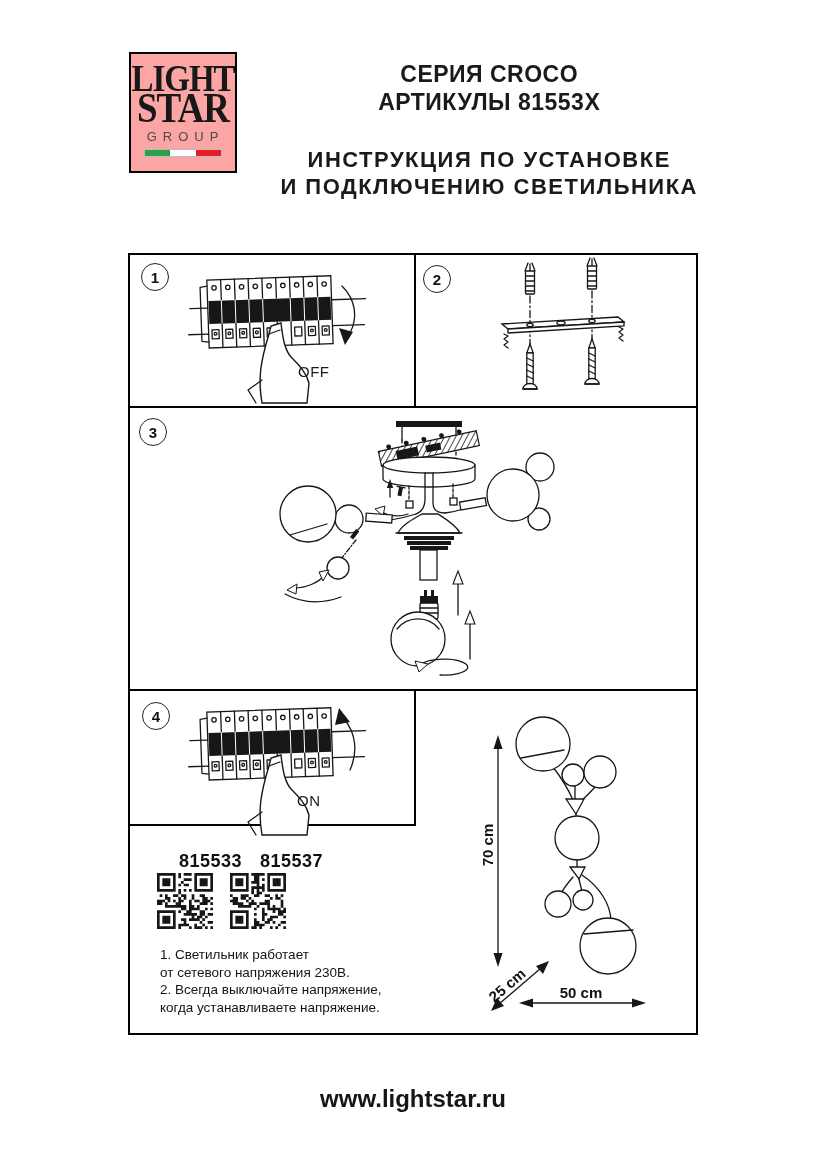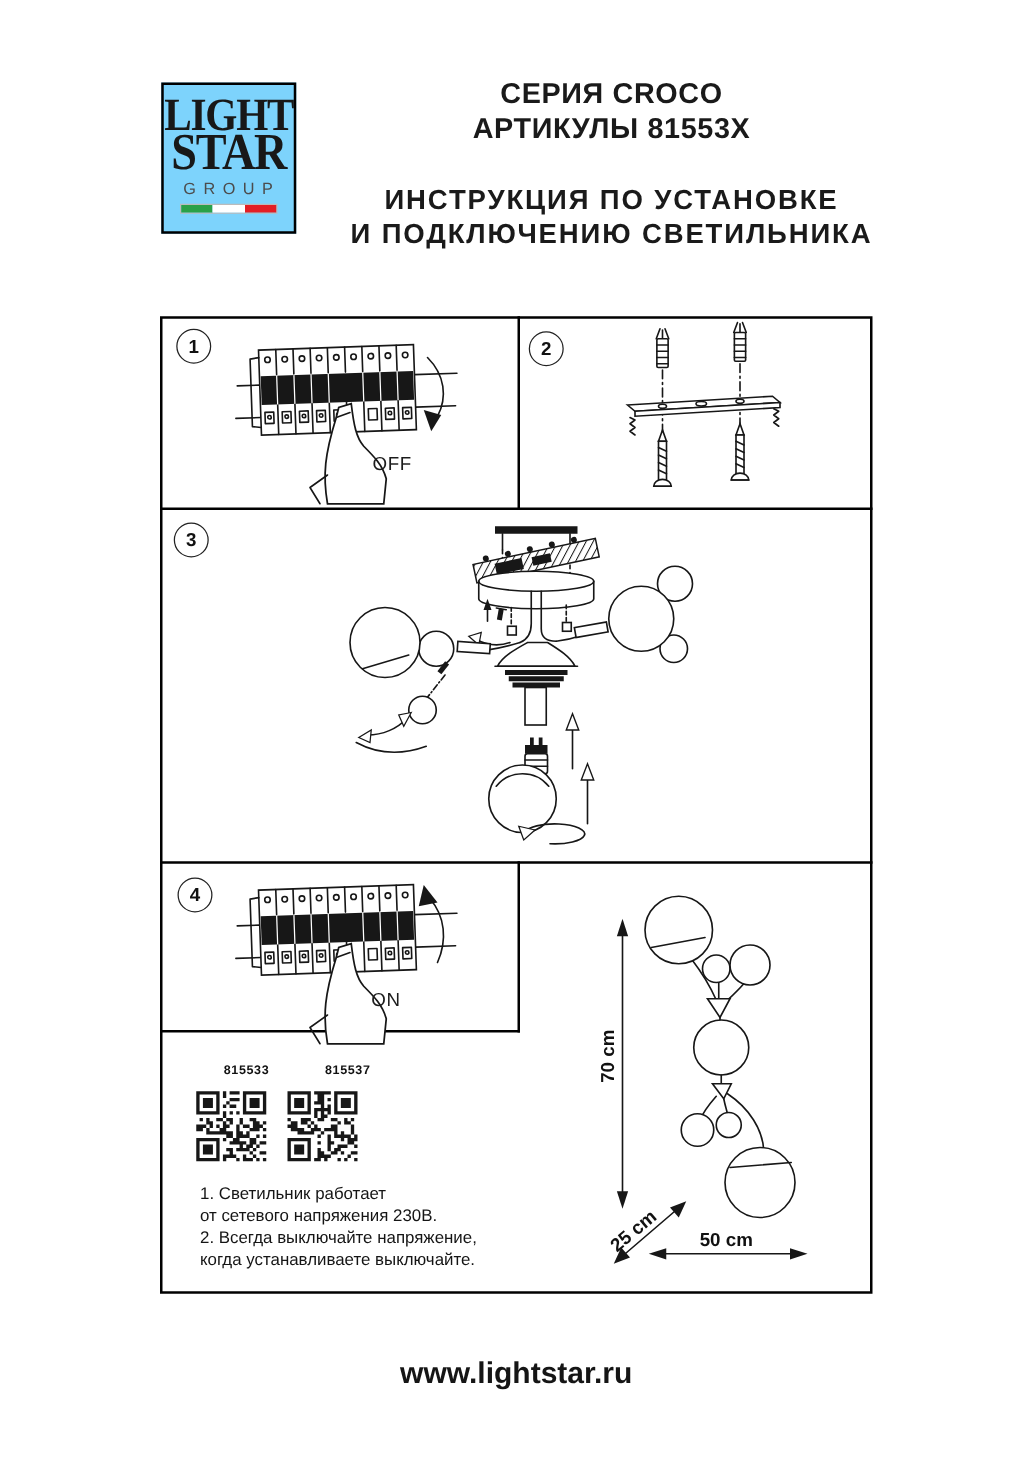--- a/index.html
+++ b/index.html
@@ -1,41 +1,41 @@
 <!DOCTYPE html>
 <html><head>
 <meta charset="utf-8">
 <style>
   html,body{margin:0;padding:0;background:#fff;}
   .page{position:relative;width:826px;height:1169px;background:#fff;
         font-family:"Liberation Sans",sans-serif;color:#111;overflow:hidden;}
   
-  .logo-box{position:absolute;left:129px;top:66px;width:108px;height:121px;
-            border:2px solid #000;box-sizing:border-box;text-align:center;background:#7dd3fc;}
+  .logo-box{position:absolute;left:129px;top:52px;width:108px;height:121px;
+            border:2px solid #000;box-sizing:border-box;text-align:center;background:#fca5a5;}
   .logo-word{font-family:"Liberation Serif",serif;font-weight:bold;color:#181818;
              line-height:.85;letter-spacing:-1px;transform:scaleY(1.12);transform-origin:top center;}
   .logo-l1{font-size:33px;margin-top:9px;}
   .logo-l2{font-size:37px;}
   .logo-group{font-size:13px;letter-spacing:6px;color:#4c4c4c;margin-top:7px;margin-left:5px;}
   .logo-flag{width:78px;height:8px;margin:5px auto 0;display:flex;border:1px solid #bbb;box-sizing:border-box;}
   .logo-flag span{flex:1;}
   .title-block{position:absolute;right:128px;top:60px;text-align:center;font-weight:bold;color:#1a1a1a;}
   .title-line{font-size:23px;line-height:28px;letter-spacing:.5px;}
   .inst-line{font-size:22px;line-height:27px;letter-spacing:1.5px;}
   
   .rule{position:absolute;background:#000;}
   .outer{position:absolute;left:128px;top:253px;width:570px;height:782px;
          border:2px solid #000;box-sizing:border-box;}
   
   .step-circle{position:absolute;width:28px;height:28px;border:1.7px solid #222;border-radius:50%;
                display:flex;align-items:center;justify-content:center;
                font-size:15px;font-weight:bold;background:#fff;box-sizing:border-box;}
   .switch-label{position:absolute;font-size:15px;letter-spacing:.5px;color:#1c1c1c;}
   
-  .article-num{position:absolute;font-size:10px;font-weight:bold;letter-spacing:.5px;padding-left:20px;}
+  .article-num{position:absolute;font-size:18px;font-weight:bold;letter-spacing:.5px;padding-left:20px;}
   .notes{position:absolute;left:160px;top:946px;font-size:13.5px;line-height:17.5px;color:#151515;}
   .dim-label{position:absolute;font-size:15px;font-weight:bold;white-space:nowrap;
              transform:translate(-50%,-50%) rotate(var(--r,0deg));}
   .footer{position:absolute;left:0;top:1085px;width:100%;text-align:center;
           font-size:24px;font-weight:bold;color:#151515;}
   svg{position:absolute;overflow:visible;}
   svg .ln{stroke:#171717;fill:none;stroke-width:1.3;stroke-linecap:round;stroke-linejoin:round;}
   svg .fl{fill:#171717;stroke:none;}
   svg .wh{fill:#fff;stroke:#171717;stroke-width:1.3;}
 </style>
@@ -327,21 +327,21 @@
       <path d="M0.00 0.00h2.67v2.67h-2.67zM2.67 0.00h2.67v2.67h-2.67zM5.33 0.00h2.67v2.67h-2.67zM8.00 0.00h2.67v2.67h-2.67zM10.67 0.00h2.67v2.67h-2.67zM13.33 0.00h2.67v2.67h-2.67zM16.00 0.00h2.67v2.67h-2.67zM0.00 2.67h2.67v2.67h-2.67zM16.00 2.67h2.67v2.67h-2.67zM0.00 5.33h2.67v2.67h-2.67zM5.33 5.33h2.67v2.67h-2.67zM8.00 5.33h2.67v2.67h-2.67zM10.67 5.33h2.67v2.67h-2.67zM16.00 5.33h2.67v2.67h-2.67zM0.00 8.00h2.67v2.67h-2.67zM5.33 8.00h2.67v2.67h-2.67zM8.00 8.00h2.67v2.67h-2.67zM10.67 8.00h2.67v2.67h-2.67zM16.00 8.00h2.67v2.67h-2.67zM0.00 10.67h2.67v2.67h-2.67zM5.33 10.67h2.67v2.67h-2.67zM8.00 10.67h2.67v2.67h-2.67zM10.67 10.67h2.67v2.67h-2.67zM16.00 10.67h2.67v2.67h-2.67zM0.00 13.33h2.67v2.67h-2.67zM16.00 13.33h2.67v2.67h-2.67zM0.00 16.00h2.67v2.67h-2.67zM2.67 16.00h2.67v2.67h-2.67zM5.33 16.00h2.67v2.67h-2.67zM8.00 16.00h2.67v2.67h-2.67zM10.67 16.00h2.67v2.67h-2.67zM13.33 16.00h2.67v2.67h-2.67zM16.00 16.00h2.67v2.67h-2.67zM37.33 0.00h2.67v2.67h-2.67zM40.00 0.00h2.67v2.67h-2.67zM42.67 0.00h2.67v2.67h-2.67zM45.33 0.00h2.67v2.67h-2.67zM48.00 0.00h2.67v2.67h-2.67zM50.67 0.00h2.67v2.67h-2.67zM53.33 0.00h2.67v2.67h-2.67zM37.33 2.67h2.67v2.67h-2.67zM53.33 2.67h2.67v2.67h-2.67zM37.33 5.33h2.67v2.67h-2.67zM42.67 5.33h2.67v2.67h-2.67zM45.33 5.33h2.67v2.67h-2.67zM48.00 5.33h2.67v2.67h-2.67zM53.33 5.33h2.67v2.67h-2.67zM37.33 8.00h2.67v2.67h-2.67zM42.67 8.00h2.67v2.67h-2.67zM45.33 8.00h2.67v2.67h-2.67zM48.00 8.00h2.67v2.67h-2.67zM53.33 8.00h2.67v2.67h-2.67zM37.33 10.67h2.67v2.67h-2.67zM42.67 10.67h2.67v2.67h-2.67zM45.33 10.67h2.67v2.67h-2.67zM48.00 10.67h2.67v2.67h-2.67zM53.33 10.67h2.67v2.67h-2.67zM37.33 13.33h2.67v2.67h-2.67zM53.33 13.33h2.67v2.67h-2.67zM37.33 16.00h2.67v2.67h-2.67zM40.00 16.00h2.67v2.67h-2.67zM42.67 16.00h2.67v2.67h-2.67zM45.33 16.00h2.67v2.67h-2.67zM48.00 16.00h2.67v2.67h-2.67zM50.67 16.00h2.67v2.67h-2.67zM53.33 16.00h2.67v2.67h-2.67zM0.00 37.33h2.67v2.67h-2.67zM2.67 37.33h2.67v2.67h-2.67zM5.33 37.33h2.67v2.67h-2.67zM8.00 37.33h2.67v2.67h-2.67zM10.67 37.33h2.67v2.67h-2.67zM13.33 37.33h2.67v2.67h-2.67zM16.00 37.33h2.67v2.67h-2.67zM0.00 40.00h2.67v2.67h-2.67zM16.00 40.00h2.67v2.67h-2.67zM0.00 42.67h2.67v2.67h-2.67zM5.33 42.67h2.67v2.67h-2.67zM8.00 42.67h2.67v2.67h-2.67zM10.67 42.67h2.67v2.67h-2.67zM16.00 42.67h2.67v2.67h-2.67zM0.00 45.33h2.67v2.67h-2.67zM5.33 45.33h2.67v2.67h-2.67zM8.00 45.33h2.67v2.67h-2.67zM10.67 45.33h2.67v2.67h-2.67zM16.00 45.33h2.67v2.67h-2.67zM0.00 48.00h2.67v2.67h-2.67zM5.33 48.00h2.67v2.67h-2.67zM8.00 48.00h2.67v2.67h-2.67zM10.67 48.00h2.67v2.67h-2.67zM16.00 48.00h2.67v2.67h-2.67zM0.00 50.67h2.67v2.67h-2.67zM16.00 50.67h2.67v2.67h-2.67zM0.00 53.33h2.67v2.67h-2.67zM2.67 53.33h2.67v2.67h-2.67zM5.33 53.33h2.67v2.67h-2.67zM8.00 53.33h2.67v2.67h-2.67zM10.67 53.33h2.67v2.67h-2.67zM13.33 53.33h2.67v2.67h-2.67zM16.00 53.33h2.67v2.67h-2.67zM21.33 0.00h2.67v2.67h-2.67zM26.67 0.00h2.67v2.67h-2.67zM29.33 0.00h2.67v2.67h-2.67zM32.00 0.00h2.67v2.67h-2.67zM21.33 2.67h2.67v2.67h-2.67zM26.67 5.33h2.67v2.67h-2.67zM29.33 5.33h2.67v2.67h-2.67zM32.00 5.33h2.67v2.67h-2.67zM24.00 8.00h2.67v2.67h-2.67zM21.33 10.67h2.67v2.67h-2.67zM26.67 10.67h2.67v2.67h-2.67zM29.33 10.67h2.67v2.67h-2.67zM21.33 16.00h2.67v2.67h-2.67zM26.67 16.00h2.67v2.67h-2.67zM32.00 16.00h2.67v2.67h-2.67zM21.33 18.67h2.67v2.67h-2.67zM2.67 21.33h2.67v2.67h-2.67zM8.00 21.33h2.67v2.67h-2.67zM16.00 21.33h2.67v2.67h-2.67zM18.67 21.33h2.67v2.67h-2.67zM24.00 21.33h2.67v2.67h-2.67zM26.67 21.33h2.67v2.67h-2.67zM34.67 21.33h2.67v2.67h-2.67zM42.67 21.33h2.67v2.67h-2.67zM45.33 21.33h2.67v2.67h-2.67zM8.00 24.00h2.67v2.67h-2.67zM10.67 24.00h2.67v2.67h-2.67zM21.33 24.00h2.67v2.67h-2.67zM26.67 24.00h2.67v2.67h-2.67zM34.67 24.00h2.67v2.67h-2.67zM45.33 24.00h2.67v2.67h-2.67zM48.00 24.00h2.67v2.67h-2.67zM53.33 24.00h2.67v2.67h-2.67zM0.00 26.67h2.67v2.67h-2.67zM2.67 26.67h2.67v2.67h-2.67zM5.33 26.67h2.67v2.67h-2.67zM10.67 26.67h2.67v2.67h-2.67zM16.00 26.67h2.67v2.67h-2.67zM21.33 26.67h2.67v2.67h-2.67zM24.00 26.67h2.67v2.67h-2.67zM32.00 26.67h2.67v2.67h-2.67zM37.33 26.67h2.67v2.67h-2.67zM40.00 26.67h2.67v2.67h-2.67zM45.33 26.67h2.67v2.67h-2.67zM48.00 26.67h2.67v2.67h-2.67zM50.67 26.67h2.67v2.67h-2.67zM0.00 29.33h2.67v2.67h-2.67zM2.67 29.33h2.67v2.67h-2.67zM8.00 29.33h2.67v2.67h-2.67zM18.67 29.33h2.67v2.67h-2.67zM21.33 29.33h2.67v2.67h-2.67zM32.00 29.33h2.67v2.67h-2.67zM42.67 29.33h2.67v2.67h-2.67zM45.33 29.33h2.67v2.67h-2.67zM48.00 29.33h2.67v2.67h-2.67zM53.33 29.33h2.67v2.67h-2.67zM8.00 32.00h2.67v2.67h-2.67zM10.67 32.00h2.67v2.67h-2.67zM13.33 32.00h2.67v2.67h-2.67zM16.00 32.00h2.67v2.67h-2.67zM18.67 32.00h2.67v2.67h-2.67zM21.33 32.00h2.67v2.67h-2.67zM24.00 32.00h2.67v2.67h-2.67zM26.67 32.00h2.67v2.67h-2.67zM32.00 32.00h2.67v2.67h-2.67zM34.67 32.00h2.67v2.67h-2.67zM40.00 32.00h2.67v2.67h-2.67zM24.00 34.67h2.67v2.67h-2.67zM26.67 34.67h2.67v2.67h-2.67zM32.00 34.67h2.67v2.67h-2.67zM34.67 34.67h2.67v2.67h-2.67zM37.33 34.67h2.67v2.67h-2.67zM40.00 34.67h2.67v2.67h-2.67zM48.00 34.67h2.67v2.67h-2.67zM53.33 34.67h2.67v2.67h-2.67zM21.33 37.33h2.67v2.67h-2.67zM29.33 37.33h2.67v2.67h-2.67zM32.00 37.33h2.67v2.67h-2.67zM42.67 37.33h2.67v2.67h-2.67zM45.33 37.33h2.67v2.67h-2.67zM26.67 40.00h2.67v2.67h-2.67zM29.33 40.00h2.67v2.67h-2.67zM32.00 40.00h2.67v2.67h-2.67zM34.67 40.00h2.67v2.67h-2.67zM37.33 40.00h2.67v2.67h-2.67zM42.67 40.00h2.67v2.67h-2.67zM45.33 40.00h2.67v2.67h-2.67zM50.67 40.00h2.67v2.67h-2.67zM53.33 40.00h2.67v2.67h-2.67zM34.67 42.67h2.67v2.67h-2.67zM40.00 42.67h2.67v2.67h-2.67zM42.67 42.67h2.67v2.67h-2.67zM48.00 42.67h2.67v2.67h-2.67zM24.00 45.33h2.67v2.67h-2.67zM26.67 45.33h2.67v2.67h-2.67zM32.00 45.33h2.67v2.67h-2.67zM34.67 45.33h2.67v2.67h-2.67zM37.33 45.33h2.67v2.67h-2.67zM40.00 45.33h2.67v2.67h-2.67zM45.33 45.33h2.67v2.67h-2.67zM26.67 48.00h2.67v2.67h-2.67zM42.67 48.00h2.67v2.67h-2.67zM50.67 48.00h2.67v2.67h-2.67zM53.33 48.00h2.67v2.67h-2.67zM21.33 50.67h2.67v2.67h-2.67zM24.00 50.67h2.67v2.67h-2.67zM26.67 50.67h2.67v2.67h-2.67zM29.33 50.67h2.67v2.67h-2.67zM37.33 50.67h2.67v2.67h-2.67zM45.33 50.67h2.67v2.67h-2.67zM21.33 53.33h2.67v2.67h-2.67zM32.00 53.33h2.67v2.67h-2.67zM37.33 53.33h2.67v2.67h-2.67zM40.00 53.33h2.67v2.67h-2.67zM42.67 53.33h2.67v2.67h-2.67zM48.00 53.33h2.67v2.67h-2.67zM53.33 53.33h2.67v2.67h-2.67z" fill="#171717"></path>
     </svg>
   <svg style="left:230px;top:873px" width="56" height="56" viewBox="0 0 56 56">
       <path d="M0.00 0.00h2.67v2.67h-2.67zM2.67 0.00h2.67v2.67h-2.67zM5.33 0.00h2.67v2.67h-2.67zM8.00 0.00h2.67v2.67h-2.67zM10.67 0.00h2.67v2.67h-2.67zM13.33 0.00h2.67v2.67h-2.67zM16.00 0.00h2.67v2.67h-2.67zM0.00 2.67h2.67v2.67h-2.67zM16.00 2.67h2.67v2.67h-2.67zM0.00 5.33h2.67v2.67h-2.67zM5.33 5.33h2.67v2.67h-2.67zM8.00 5.33h2.67v2.67h-2.67zM10.67 5.33h2.67v2.67h-2.67zM16.00 5.33h2.67v2.67h-2.67zM0.00 8.00h2.67v2.67h-2.67zM5.33 8.00h2.67v2.67h-2.67zM8.00 8.00h2.67v2.67h-2.67zM10.67 8.00h2.67v2.67h-2.67zM16.00 8.00h2.67v2.67h-2.67zM0.00 10.67h2.67v2.67h-2.67zM5.33 10.67h2.67v2.67h-2.67zM8.00 10.67h2.67v2.67h-2.67zM10.67 10.67h2.67v2.67h-2.67zM16.00 10.67h2.67v2.67h-2.67zM0.00 13.33h2.67v2.67h-2.67zM16.00 13.33h2.67v2.67h-2.67zM0.00 16.00h2.67v2.67h-2.67zM2.67 16.00h2.67v2.67h-2.67zM5.33 16.00h2.67v2.67h-2.67zM8.00 16.00h2.67v2.67h-2.67zM10.67 16.00h2.67v2.67h-2.67zM13.33 16.00h2.67v2.67h-2.67zM16.00 16.00h2.67v2.67h-2.67zM37.33 0.00h2.67v2.67h-2.67zM40.00 0.00h2.67v2.67h-2.67zM42.67 0.00h2.67v2.67h-2.67zM45.33 0.00h2.67v2.67h-2.67zM48.00 0.00h2.67v2.67h-2.67zM50.67 0.00h2.67v2.67h-2.67zM53.33 0.00h2.67v2.67h-2.67zM37.33 2.67h2.67v2.67h-2.67zM53.33 2.67h2.67v2.67h-2.67zM37.33 5.33h2.67v2.67h-2.67zM42.67 5.33h2.67v2.67h-2.67zM45.33 5.33h2.67v2.67h-2.67zM48.00 5.33h2.67v2.67h-2.67zM53.33 5.33h2.67v2.67h-2.67zM37.33 8.00h2.67v2.67h-2.67zM42.67 8.00h2.67v2.67h-2.67zM45.33 8.00h2.67v2.67h-2.67zM48.00 8.00h2.67v2.67h-2.67zM53.33 8.00h2.67v2.67h-2.67zM37.33 10.67h2.67v2.67h-2.67zM42.67 10.67h2.67v2.67h-2.67zM45.33 10.67h2.67v2.67h-2.67zM48.00 10.67h2.67v2.67h-2.67zM53.33 10.67h2.67v2.67h-2.67zM37.33 13.33h2.67v2.67h-2.67zM53.33 13.33h2.67v2.67h-2.67zM37.33 16.00h2.67v2.67h-2.67zM40.00 16.00h2.67v2.67h-2.67zM42.67 16.00h2.67v2.67h-2.67zM45.33 16.00h2.67v2.67h-2.67zM48.00 16.00h2.67v2.67h-2.67zM50.67 16.00h2.67v2.67h-2.67zM53.33 16.00h2.67v2.67h-2.67zM0.00 37.33h2.67v2.67h-2.67zM2.67 37.33h2.67v2.67h-2.67zM5.33 37.33h2.67v2.67h-2.67zM8.00 37.33h2.67v2.67h-2.67zM10.67 37.33h2.67v2.67h-2.67zM13.33 37.33h2.67v2.67h-2.67zM16.00 37.33h2.67v2.67h-2.67zM0.00 40.00h2.67v2.67h-2.67zM16.00 40.00h2.67v2.67h-2.67zM0.00 42.67h2.67v2.67h-2.67zM5.33 42.67h2.67v2.67h-2.67zM8.00 42.67h2.67v2.67h-2.67zM10.67 42.67h2.67v2.67h-2.67zM16.00 42.67h2.67v2.67h-2.67zM0.00 45.33h2.67v2.67h-2.67zM5.33 45.33h2.67v2.67h-2.67zM8.00 45.33h2.67v2.67h-2.67zM10.67 45.33h2.67v2.67h-2.67zM16.00 45.33h2.67v2.67h-2.67zM0.00 48.00h2.67v2.67h-2.67zM5.33 48.00h2.67v2.67h-2.67zM8.00 48.00h2.67v2.67h-2.67zM10.67 48.00h2.67v2.67h-2.67zM16.00 48.00h2.67v2.67h-2.67zM0.00 50.67h2.67v2.67h-2.67zM16.00 50.67h2.67v2.67h-2.67zM0.00 53.33h2.67v2.67h-2.67zM2.67 53.33h2.67v2.67h-2.67zM5.33 53.33h2.67v2.67h-2.67zM8.00 53.33h2.67v2.67h-2.67zM10.67 53.33h2.67v2.67h-2.67zM13.33 53.33h2.67v2.67h-2.67zM16.00 53.33h2.67v2.67h-2.67zM21.33 0.00h2.67v2.67h-2.67zM24.00 0.00h2.67v2.67h-2.67zM26.67 0.00h2.67v2.67h-2.67zM29.33 0.00h2.67v2.67h-2.67zM32.00 0.00h2.67v2.67h-2.67zM24.00 2.67h2.67v2.67h-2.67zM26.67 2.67h2.67v2.67h-2.67zM24.00 5.33h2.67v2.67h-2.67zM26.67 5.33h2.67v2.67h-2.67zM32.00 5.33h2.67v2.67h-2.67zM21.33 8.00h2.67v2.67h-2.67zM24.00 8.00h2.67v2.67h-2.67zM26.67 8.00h2.67v2.67h-2.67zM26.67 10.67h2.67v2.67h-2.67zM32.00 10.67h2.67v2.67h-2.67zM21.33 13.33h2.67v2.67h-2.67zM24.00 13.33h2.67v2.67h-2.67zM26.67 13.33h2.67v2.67h-2.67zM29.33 13.33h2.67v2.67h-2.67zM32.00 13.33h2.67v2.67h-2.67zM21.33 16.00h2.67v2.67h-2.67zM26.67 16.00h2.67v2.67h-2.67zM32.00 16.00h2.67v2.67h-2.67zM21.33 18.67h2.67v2.67h-2.67zM26.67 18.67h2.67v2.67h-2.67zM29.33 18.67h2.67v2.67h-2.67zM0.00 21.33h2.67v2.67h-2.67zM10.67 21.33h2.67v2.67h-2.67zM13.33 21.33h2.67v2.67h-2.67zM16.00 21.33h2.67v2.67h-2.67zM24.00 21.33h2.67v2.67h-2.67zM26.67 21.33h2.67v2.67h-2.67zM34.67 21.33h2.67v2.67h-2.67zM37.33 21.33h2.67v2.67h-2.67zM45.33 21.33h2.67v2.67h-2.67zM50.67 21.33h2.67v2.67h-2.67zM2.67 24.00h2.67v2.67h-2.67zM5.33 24.00h2.67v2.67h-2.67zM10.67 24.00h2.67v2.67h-2.67zM13.33 24.00h2.67v2.67h-2.67zM18.67 24.00h2.67v2.67h-2.67zM40.00 24.00h2.67v2.67h-2.67zM45.33 24.00h2.67v2.67h-2.67zM48.00 24.00h2.67v2.67h-2.67zM0.00 26.67h2.67v2.67h-2.67zM2.67 26.67h2.67v2.67h-2.67zM5.33 26.67h2.67v2.67h-2.67zM16.00 26.67h2.67v2.67h-2.67zM21.33 26.67h2.67v2.67h-2.67zM34.67 26.67h2.67v2.67h-2.67zM37.33 26.67h2.67v2.67h-2.67zM50.67 26.67h2.67v2.67h-2.67zM2.67 29.33h2.67v2.67h-2.67zM5.33 29.33h2.67v2.67h-2.67zM8.00 29.33h2.67v2.67h-2.67zM10.67 29.33h2.67v2.67h-2.67zM18.67 29.33h2.67v2.67h-2.67zM21.33 29.33h2.67v2.67h-2.67zM24.00 29.33h2.67v2.67h-2.67zM29.33 29.33h2.67v2.67h-2.67zM32.00 29.33h2.67v2.67h-2.67zM34.67 29.33h2.67v2.67h-2.67zM37.33 29.33h2.67v2.67h-2.67zM50.67 29.33h2.67v2.67h-2.67zM8.00 32.00h2.67v2.67h-2.67zM10.67 32.00h2.67v2.67h-2.67zM13.33 32.00h2.67v2.67h-2.67zM16.00 32.00h2.67v2.67h-2.67zM18.67 32.00h2.67v2.67h-2.67zM26.67 32.00h2.67v2.67h-2.67zM37.33 32.00h2.67v2.67h-2.67zM42.67 32.00h2.67v2.67h-2.67zM50.67 32.00h2.67v2.67h-2.67zM24.00 34.67h2.67v2.67h-2.67zM32.00 34.67h2.67v2.67h-2.67zM37.33 34.67h2.67v2.67h-2.67zM40.00 34.67h2.67v2.67h-2.67zM42.67 34.67h2.67v2.67h-2.67zM45.33 34.67h2.67v2.67h-2.67zM48.00 34.67h2.67v2.67h-2.67zM53.33 34.67h2.67v2.67h-2.67zM32.00 37.33h2.67v2.67h-2.67zM42.67 37.33h2.67v2.67h-2.67zM48.00 37.33h2.67v2.67h-2.67zM50.67 37.33h2.67v2.67h-2.67zM53.33 37.33h2.67v2.67h-2.67zM24.00 40.00h2.67v2.67h-2.67zM32.00 40.00h2.67v2.67h-2.67zM34.67 40.00h2.67v2.67h-2.67zM48.00 40.00h2.67v2.67h-2.67zM50.67 40.00h2.67v2.67h-2.67zM32.00 42.67h2.67v2.67h-2.67zM40.00 42.67h2.67v2.67h-2.67zM42.67 42.67h2.67v2.67h-2.67zM45.33 42.67h2.67v2.67h-2.67zM53.33 42.67h2.67v2.67h-2.67zM24.00 45.33h2.67v2.67h-2.67zM32.00 45.33h2.67v2.67h-2.67zM37.33 45.33h2.67v2.67h-2.67zM40.00 45.33h2.67v2.67h-2.67zM24.00 48.00h2.67v2.67h-2.67zM26.67 48.00h2.67v2.67h-2.67zM34.67 48.00h2.67v2.67h-2.67zM37.33 48.00h2.67v2.67h-2.67zM42.67 48.00h2.67v2.67h-2.67zM50.67 48.00h2.67v2.67h-2.67zM53.33 48.00h2.67v2.67h-2.67zM24.00 50.67h2.67v2.67h-2.67zM26.67 50.67h2.67v2.67h-2.67zM29.33 50.67h2.67v2.67h-2.67zM32.00 50.67h2.67v2.67h-2.67zM48.00 50.67h2.67v2.67h-2.67zM21.33 53.33h2.67v2.67h-2.67zM24.00 53.33h2.67v2.67h-2.67zM29.33 53.33h2.67v2.67h-2.67zM40.00 53.33h2.67v2.67h-2.67zM45.33 53.33h2.67v2.67h-2.67zM53.33 53.33h2.67v2.67h-2.67z" fill="#171717"></path>
     </svg>
 
   <div class="notes">
     <div>1. Светильник работает</div>
     <div>от сетевого напряжения 230В.</div>
     <div>2. Всегда выключайте напряжение,</div>
-    <div>когда устанавливаете выключайте.</div>
+    <div>когда устанавливаете напряжение.</div>
   </div>
 
   <svg style="left:415px;top:690px" width="283" height="345" viewBox="0 0 283 345">
     <g>
       <path class="ln" d="M83,55 V267" stroke-width="1.2"></path>
       <polygon class="fl" points="83,45 78.5,59 87.5,59"></polygon>
       <polygon class="fl" points="83,277 78.5,263 87.5,263"></polygon>
     </g>
     <g>
       <path class="ln" d="M138,77 C148,90 154,101 158,110 M160,96 V110 M180,97 C174,104 167,110 163,114"></path>

